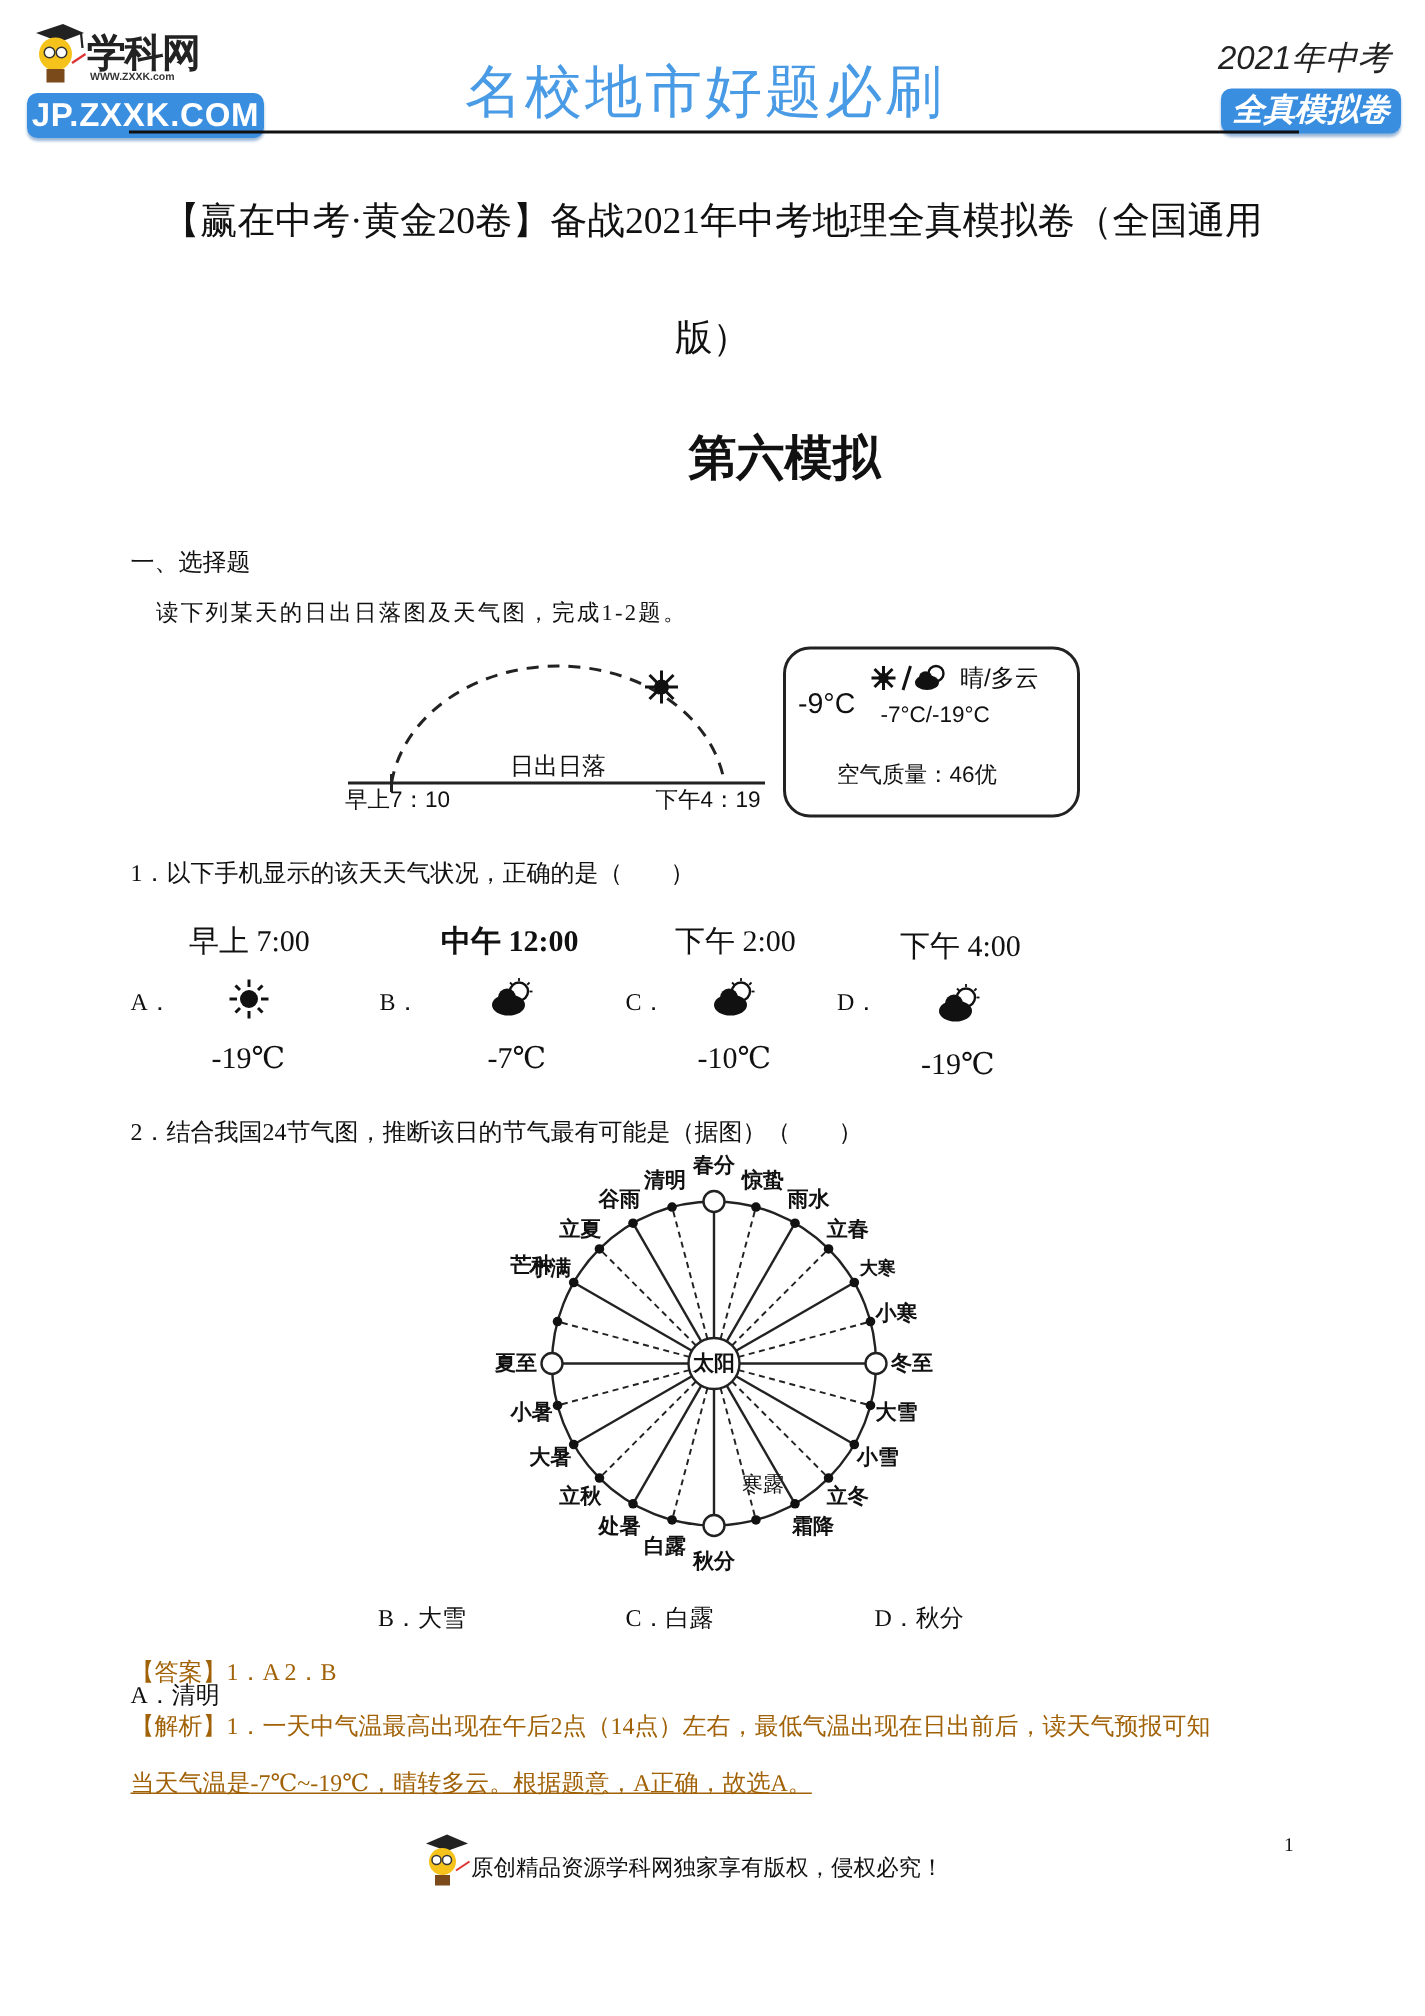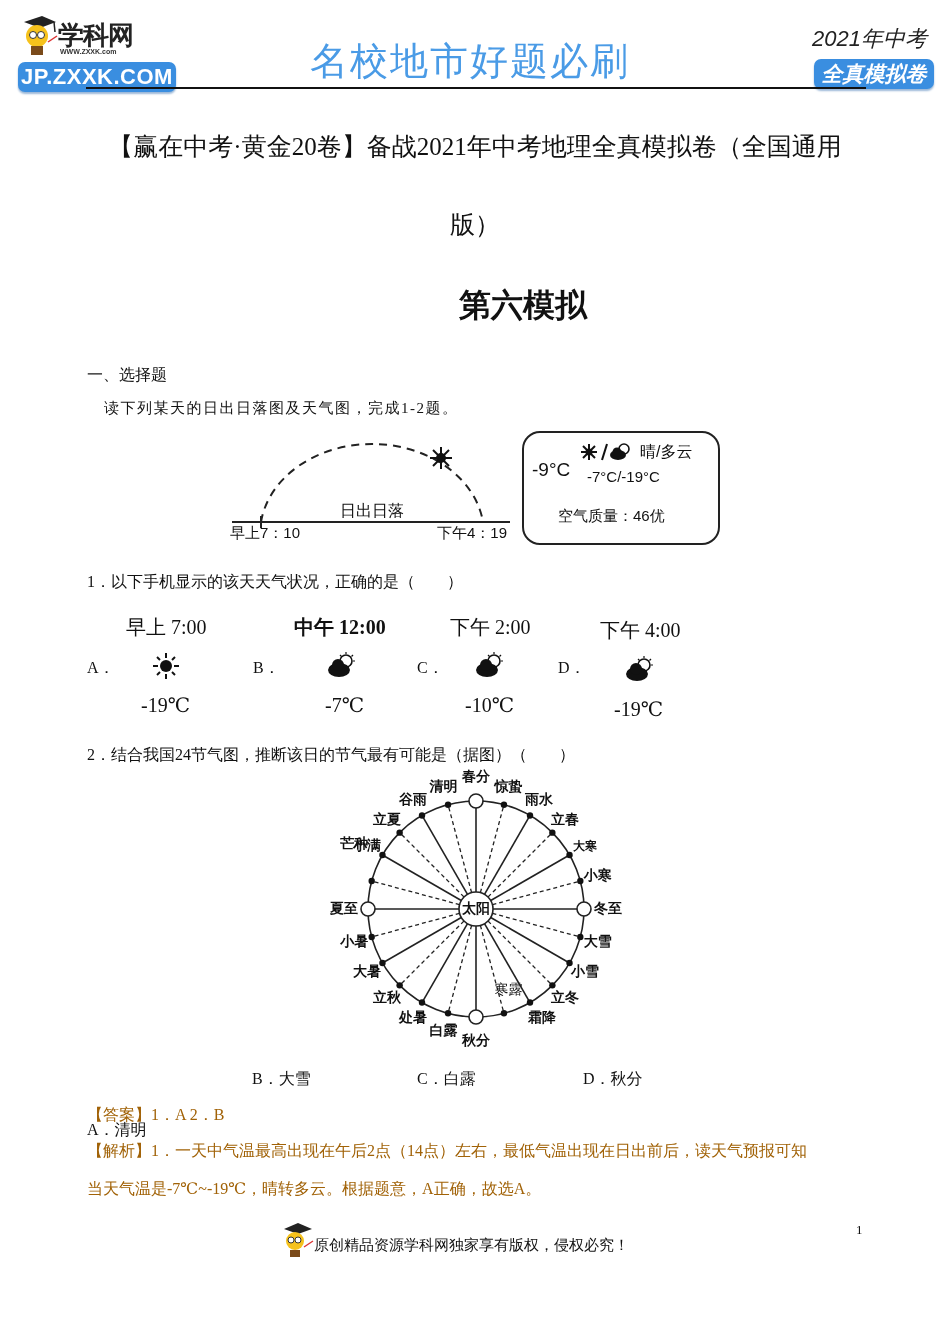--- a/index.html
+++ b/index.html
@@ -271,21 +271,21 @@
     <span>D．</span><span>秋分</span>
   </div>
 </div>
 
 <div class="abs txt red" style="left:87px;top:1105px;">
   <span>【答案】</span><span>1．A 2．B</span>
 </div>
 <div class="abs txt red" style="left:87px;top:1141px;">
   <span>【解析】</span><span>1．一天中气温最高出现在午后2点（14点）左右，最低气温出现在日出前后，读天气预报可知</span>
 </div>
-<div class="abs txt red" style="left:87px;top:1179px;">当天气温是-7℃~-19℃，晴转多云。根据题意，A正确，故选A。</div>
+<div class="abs txt red" style="left:87px;top:1179px;text-decoration:underline;">当天气温是-7℃~-19℃，晴转多云。根据题意，A正确，故选A。</div>
 
 <div>
   <svg class="abs" style="left:280px;top:1222px;" width="34" height="36" viewBox="0 0 34 36">
     <polygon points="4,7 18,1 32,7 18,12" fill="#222"></polygon>
     <circle cx="15" cy="19" r="9" fill="#f6c21c"></circle>
     <circle cx="11" cy="18" r="3" fill="#fff" stroke="#333" stroke-width="1"></circle>
     <circle cx="18" cy="18" r="3" fill="#fff" stroke="#333" stroke-width="1"></circle>
     <rect x="10" y="28" width="10" height="7" fill="#7a4a1a"></rect>
     <line x1="24" y1="25" x2="33" y2="19" stroke="#d33" stroke-width="1.4"></line>
   </svg>

